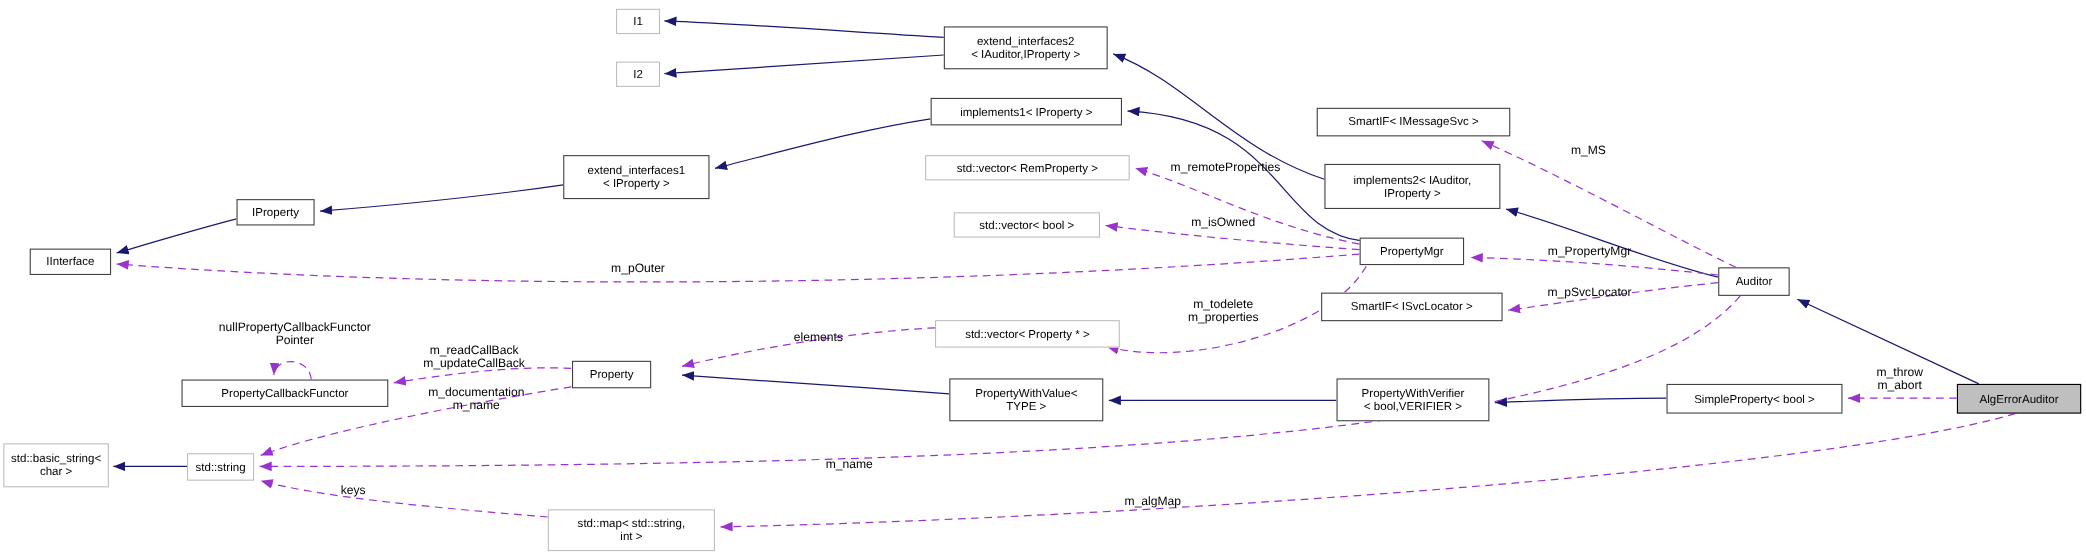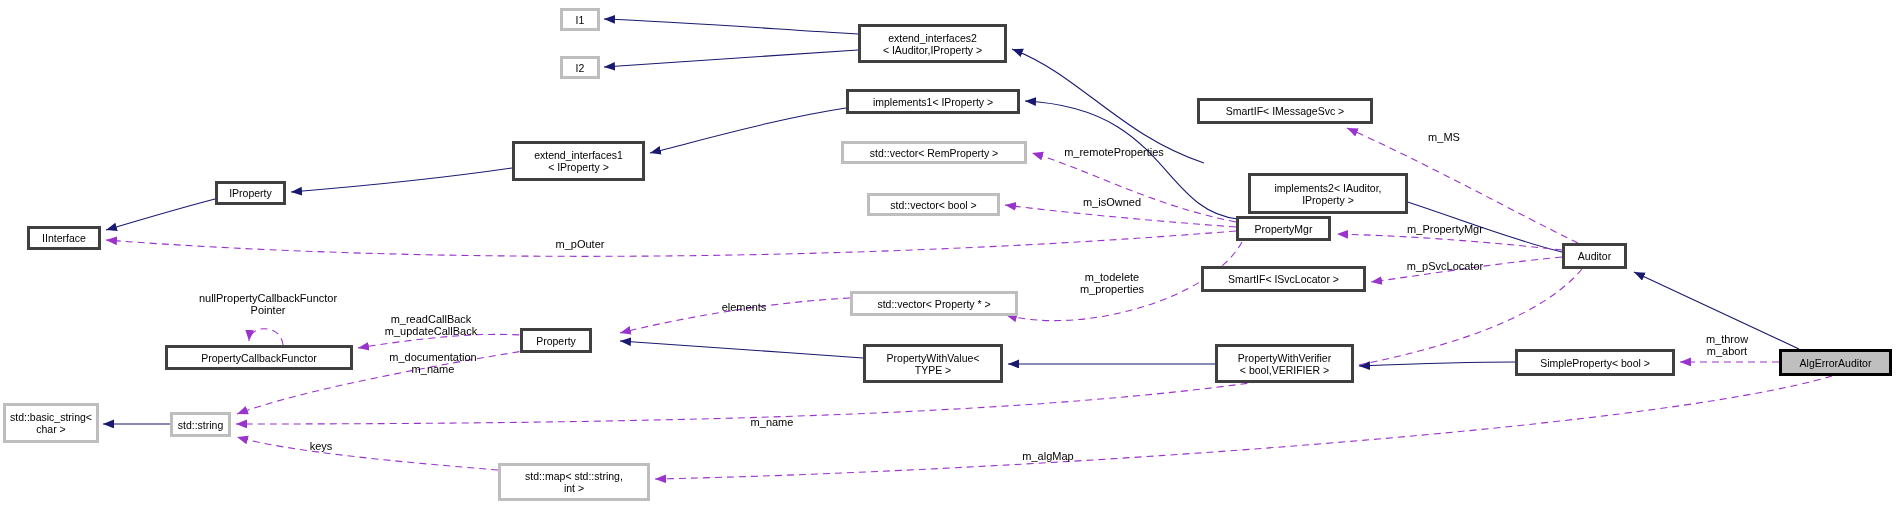--- a/index.html
+++ b/index.html
@@ -2,21 +2,21 @@
 <html><head>
 <meta charset="utf-8">
 <style>
   html,body{margin:0;padding:0;background:#ffffff;}
   #diagram{
     position:relative;width:1896px;height:505px;background:#ffffff;
     font-family:"Liberation Sans","DejaVu Sans",sans-serif;overflow:hidden;
   }
   #edges{position:absolute;left:0;top:0;width:1896px;height:505px;}
   .node{
-    position:absolute;box-sizing:border-box;background:#ffffff;border:3px solid #404040;
+    position:absolute;box-sizing:border-box;background:#ffffff;border:1px solid #404040;
     display:flex;align-items:center;justify-content:center;text-align:center;
     font-size:10.5px;line-height:12px;color:#000000;white-space:pre-line;padding:1px 3px;
   }
   .node.unlinked{border-color:#bebebe;}
   .node.target{background:#bfbfbf;border-color:#000000;}
   .elabel{
     position:absolute;transform:translateX(-50%);font-size:11px;line-height:11.5px;
     color:#000000;text-align:center;white-space:pre-line;background:transparent;
   }
   path.inherit{stroke:#191970;fill:none;stroke-width:1.1;}
@@ -70,21 +70,21 @@
 
   <div class="node unlinked" style="left:560px;top:8px;width:40px;height:23px;">I1</div>
   <div class="node unlinked" style="left:560px;top:56px;width:40px;height:23px;">I2</div>
   <div class="node" style="left:858px;top:24px;width:149px;height:39px;">extend_interfaces2
 &lt; IAuditor,IProperty &gt;</div>
   <div class="node" style="left:846px;top:89px;width:174px;height:25px;">implements1&lt; IProperty &gt;</div>
   <div class="node" style="left:1197px;top:98px;width:176px;height:26px;">SmartIF&lt; IMessageSvc &gt;</div>
   <div class="node" style="left:512px;top:141px;width:133px;height:40px;">extend_interfaces1
 &lt; IProperty &gt;</div>
   <div class="node unlinked" style="left:841px;top:141px;width:186px;height:23px;">std::vector&lt; RemProperty &gt;</div>
-  <div class="node" style="left:1248px;top:149px;width:160px;height:41px;margin-top:24px;">implements2&lt; IAuditor,
+  <div class="node" style="left:1204px;top:149px;width:160px;height:41px;">implements2&lt; IAuditor,
 IProperty &gt;</div>
   <div class="node" style="left:215px;top:181px;width:71px;height:24px;">IProperty</div>
   <div class="node unlinked" style="left:867px;top:193px;width:133px;height:23px;">std::vector&lt; bool &gt;</div>
   <div class="node" style="left:1236px;top:216px;width:95px;height:25px;">PropertyMgr</div>
   <div class="node" style="left:27px;top:226px;width:74px;height:24px;">IInterface</div>
   <div class="node" style="left:1201px;top:266px;width:165px;height:26px;">SmartIF&lt; ISvcLocator &gt;</div>
   <div class="node" style="left:1562px;top:243px;width:65px;height:26px;">Auditor</div>
   <div class="node unlinked" style="left:850px;top:291px;width:168px;height:25px;text-align:right;">std::vector&lt; Property * &gt;</div>
   <div class="node" style="left:520px;top:328px;width:72px;height:25px;">Property</div>
   <div class="node" style="left:863px;top:344px;width:140px;height:39px;">PropertyWithValue&lt;

